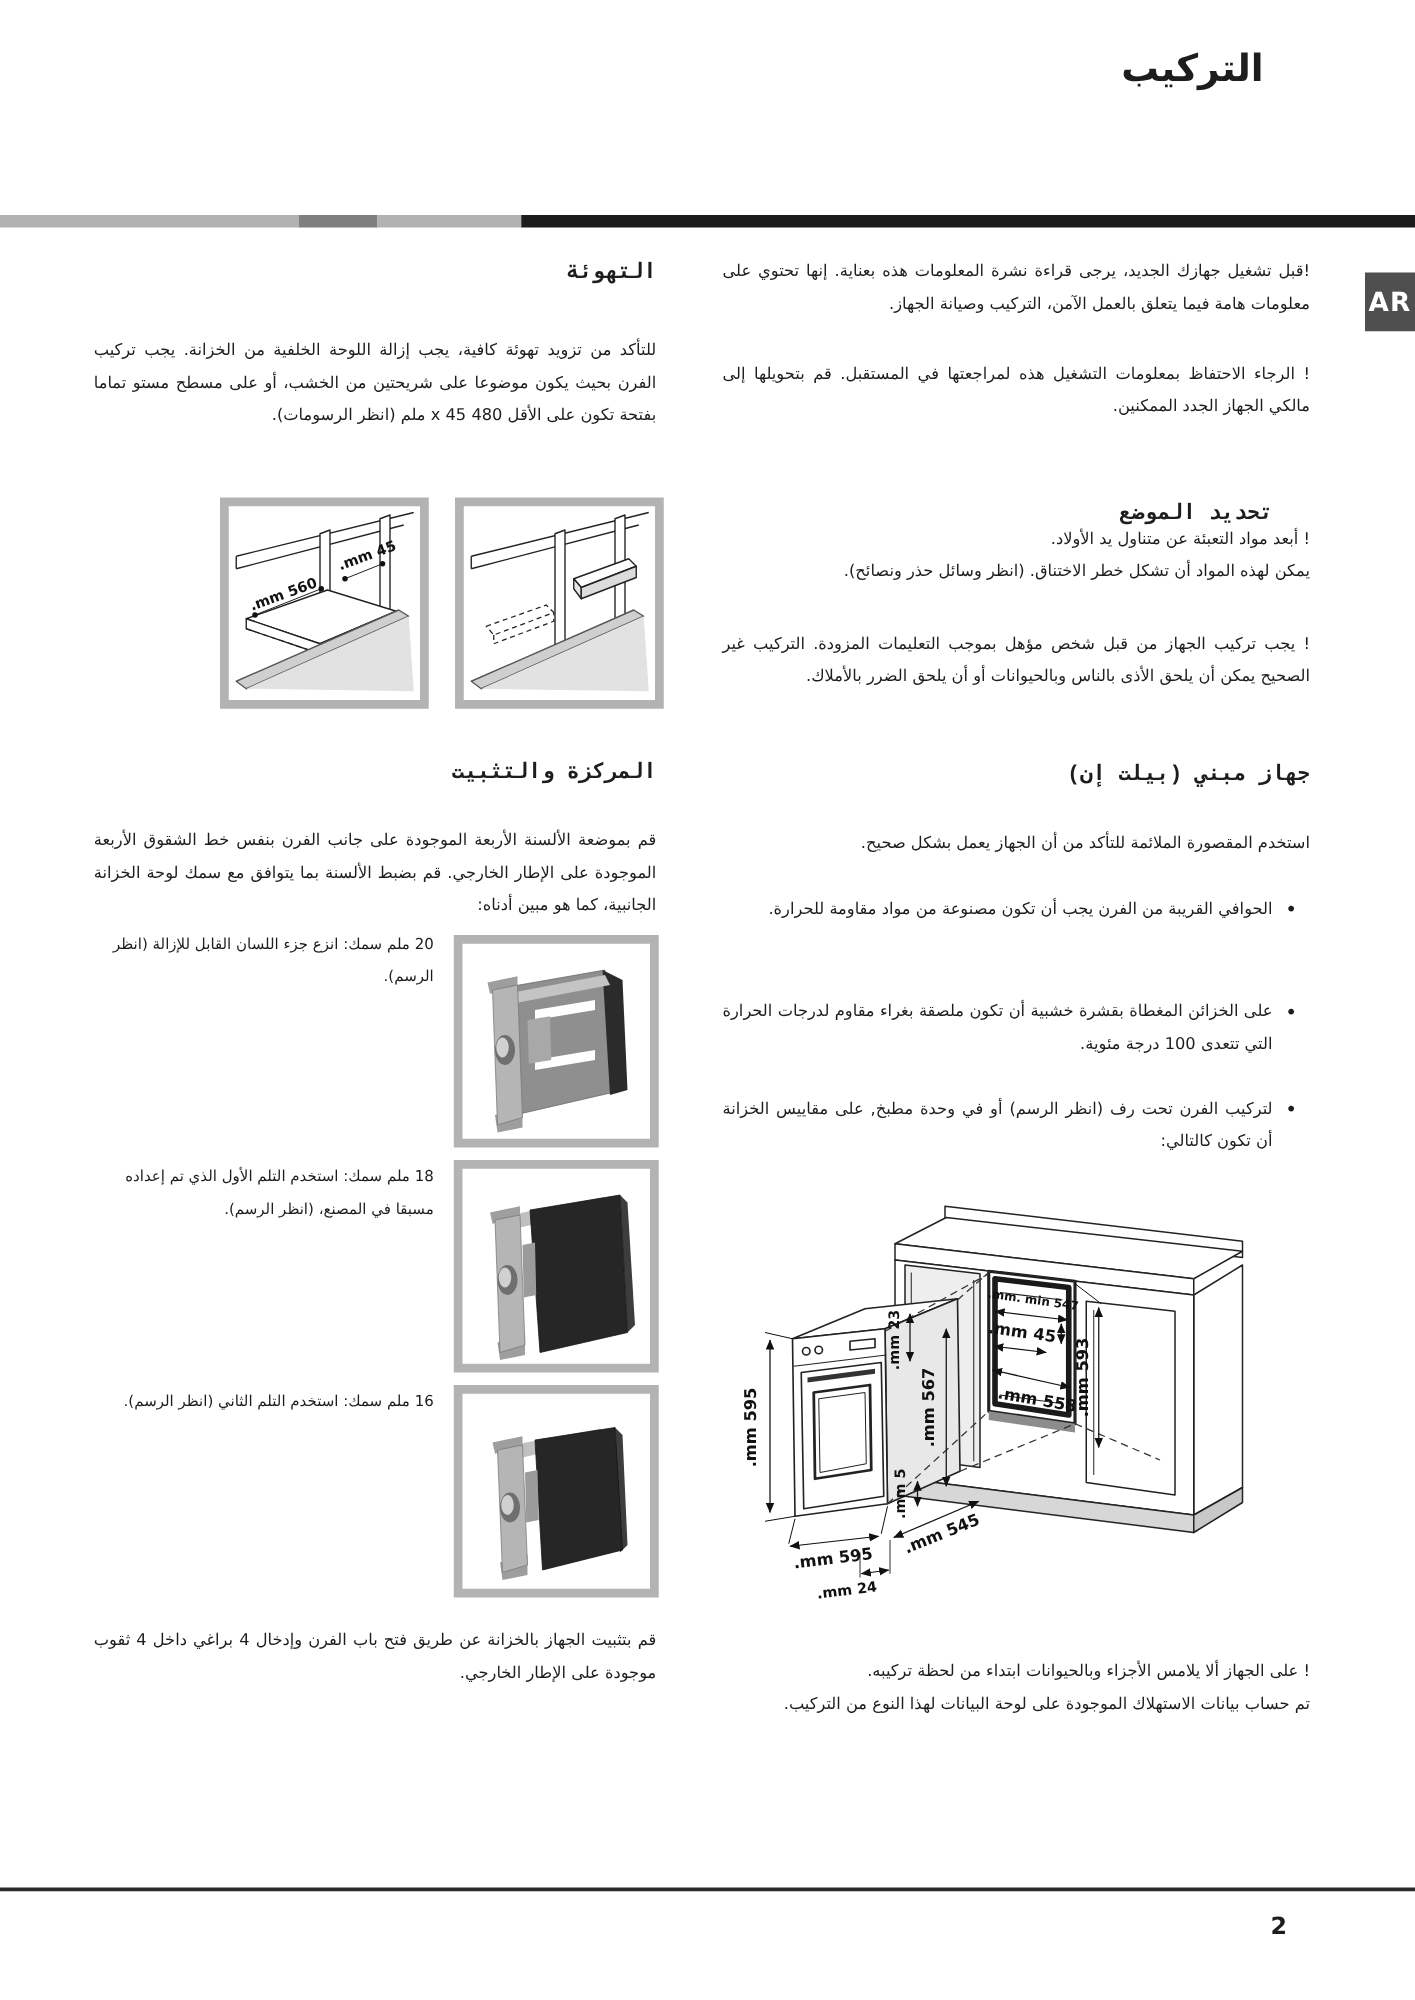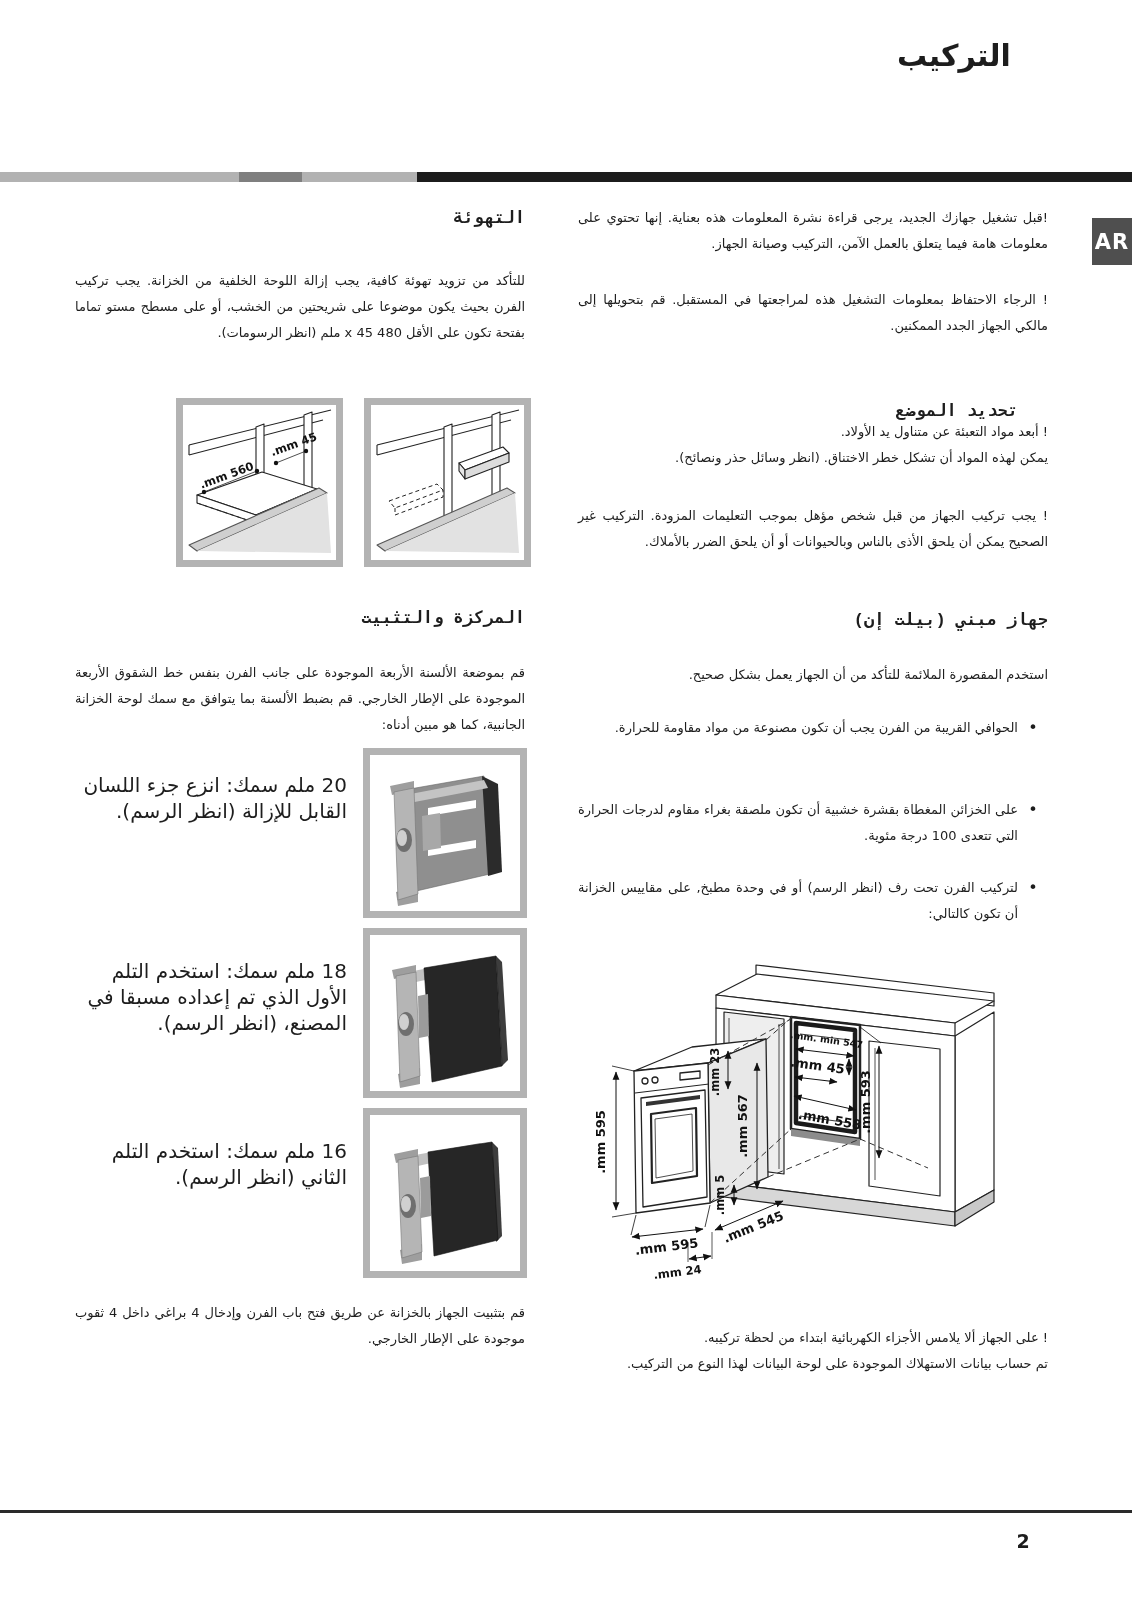--- a/index.html
+++ b/index.html
@@ -7,21 +7,21 @@
         font-family:"DejaVu Sans",sans-serif;color:#1d1d1d;direction:rtl;}
   .abs{position:absolute;}
   .title{font-size:30px;font-weight:bold;letter-spacing:0.5px;}
   .rule{position:absolute;left:0;top:172px;width:1132px;height:10px;display:flex;direction:ltr;}
   .rule div{height:100%;}
   .badge{position:absolute;left:1092px;top:218px;width:40px;height:47px;background:#4f4f4f;
          color:#fff;font-weight:bold;font-size:21px;display:flex;align-items:center;justify-content:center;
          letter-spacing:1px;direction:ltr;}
   .head{font-size:17px;font-weight:bold;font-family:Liberation Mono, monospace;}
   .para{font-size:13px;line-height:26px;text-align:justify;text-align-last:right;white-space:pre-line;}
-  .para-r{font-size:20px;line-height:26px;text-align:right;white-space:pre-line;margin-top:30px;}
+  .para-r{font-size:12px;line-height:26px;text-align:right;white-space:pre-line;}
   .bullet-row{position:absolute;display:flex;}
   .bdot{flex:0 0 30px;text-align:center;font-size:16px;line-height:26px;}
   .btxt{flex:1 1 auto;}
   .frame{position:absolute;border:7px solid #b3b3b3;background:#fff;box-sizing:border-box;}
   .frame svg{display:block;}
   .footline{position:absolute;left:0;top:1510px;width:1132px;height:3px;background:#2a2a2a;}
   .pagenum{position:absolute;left:1000px;top:1530px;width:46px;text-align:center;
            font-size:19px;font-weight:bold;direction:ltr;}
   .dimtxt{font:bold 13px "DejaVu Sans",sans-serif;fill:#111;}
   .dimtxt-s{font:bold 11.5px "DejaVu Sans",sans-serif;fill:#111;}
@@ -149,21 +149,21 @@
         <text class="dimtxt" transform="translate(167,283) rotate(-22)" text-anchor="middle">545 mm.</text>
         <text class="dimtxt-s" transform="translate(90,328) rotate(-7)" text-anchor="middle">24 mm.</text>
         <text class="dimtxt-xs" transform="translate(238,95) rotate(8)" text-anchor="middle">547 mm. min.</text>
         <text class="dimtxt" transform="translate(229,122) rotate(8)" text-anchor="middle">45 mm.</text>
         <text class="dimtxt" transform="translate(241,176) rotate(10)" text-anchor="middle">558 mm.</text>
         <text class="dimtxt" transform="translate(282,154) rotate(-90)" text-anchor="middle">593 mm.</text>
       </g>
     </svg>
   </div>
 
-  <div class="abs para" style="left:578px;top:1325px;width:470px;">! على الجهاز ألا يلامس الأجزاء الكهربائية ابتداء من لحظة تركيبه.
+  <div class="abs para" style="left:578px;top:1325px;width:470px;">! على الجهاز ألا يلامس الأجزاء وبالحيوانات ابتداء من لحظة تركيبه.
 تم حساب بيانات الاستهلاك الموجودة على لوحة البيانات لهذا النوع من التركيب.</div>
 
   <div class="abs head" style="left:75px;top:207px;width:450px;">التهوئة</div>
 
   <div class="abs para" style="left:75px;top:268px;width:450px;">للتأكد من تزويد تهوئة كافية، يجب إزالة اللوحة الخلفية من الخزانة. يجب تركيب الفرن بحيث يكون موضوعا على شريحتين من الخشب، أو على مسطح مستو تماما بفتحة تكون على الأقل 480 x 45 ملم (انظر الرسومات).</div>
 
   <div class="frame" style="left:176px;top:398px;width:167px;height:169px;">
     <svg width="153" height="155" viewBox="0 0 153 155" xmlns="http://www.w3.org/2000/svg">
       <g stroke="#222" fill="none" stroke-width="1.1" stroke-linejoin="round">
         <path d="M6,40 L148,5"></path>

